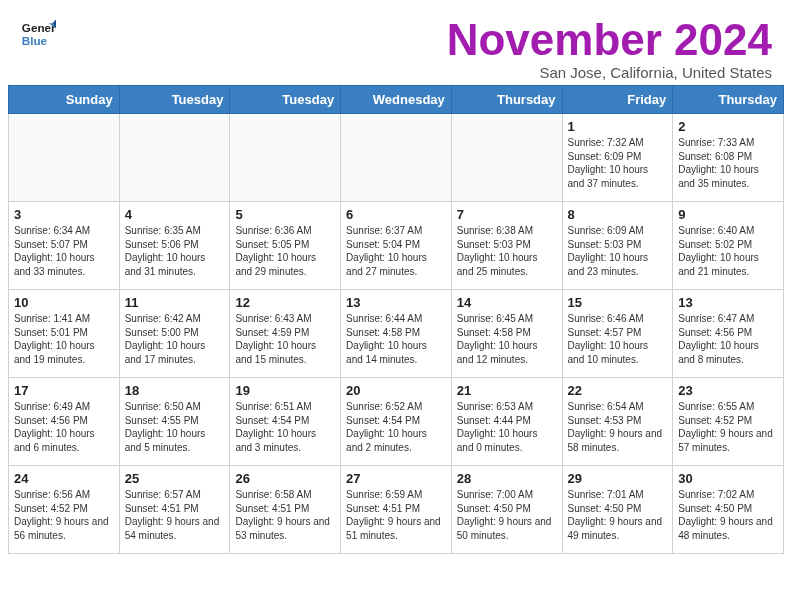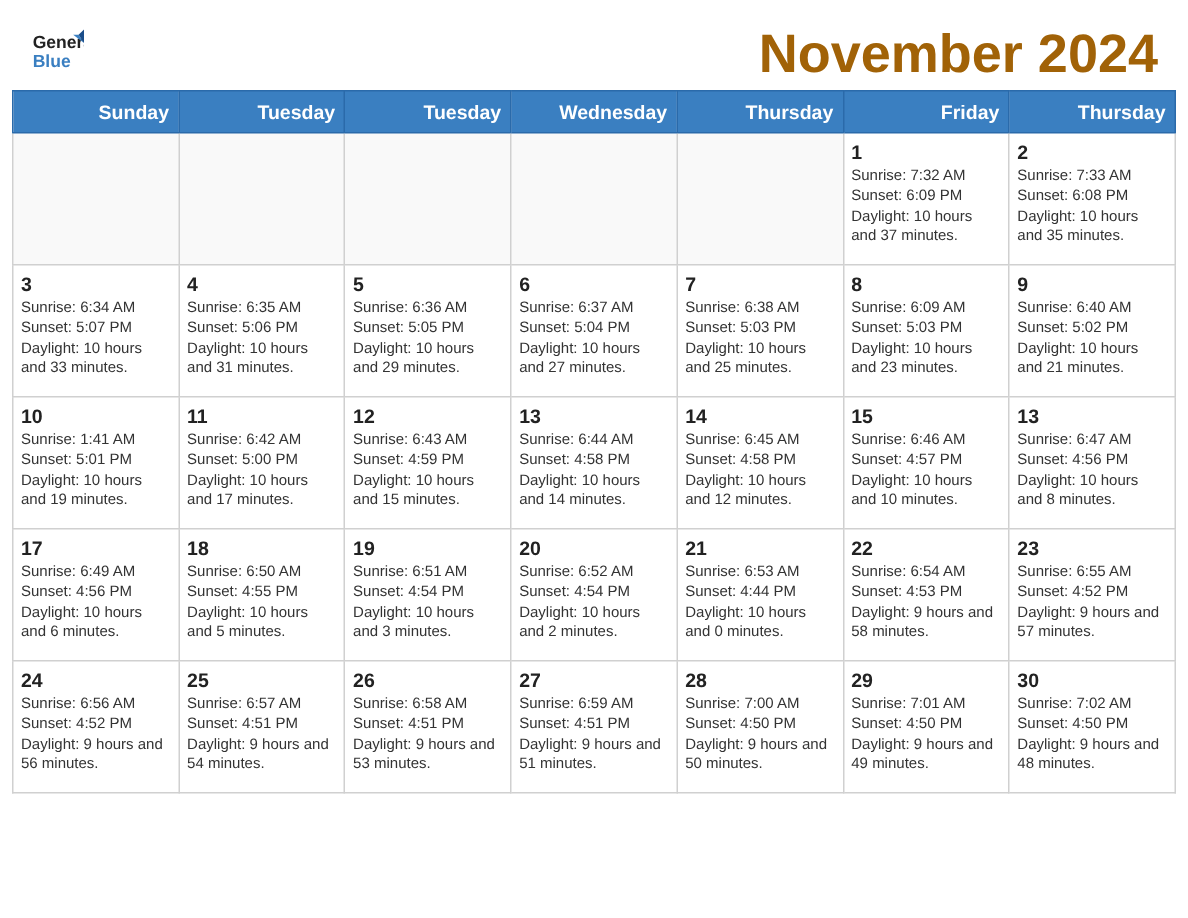--- a/index.html
+++ b/index.html
@@ -21,23 +21,23 @@
       gap: 4px;
     }
     .logo-icon {
       width: 36px;
       height: 36px;
     }
     .title-block {
       text-align: right;
     }
     .month-title {
-      font-size: 36px;
+      font-size: 44px;
       font-weight: bold;
-      color: #a16207;
+      color: #a21caf;
       line-height: 1.1;
     }
     .subtitle {
       font-size: 15px;
       color: #555;
     }
     .calendar {
       width: 100%;
       border-collapse: collapse;
       margin: 0;
@@ -88,20 +88,21 @@
   <div class="logo">
     <svg class="logo-icon" viewBox="0 0 40 40">
       <text x="2" y="18" font-size="13" font-weight="bold" fill="#222" font-family="Arial">General</text>
       <text x="2" y="32" font-size="13" font-weight="bold" fill="#3a7fc1" font-family="Arial">Blue</text>
       <polygon points="32,8 40,14 36,8" fill="#3a7fc1"></polygon>
       <polygon points="36,8 40,4 40,14" fill="#1a4d8a"></polygon>
     </svg>
   </div>
   <div class="title-block">
     <div class="month-title">November 2024</div>
+    <div class="subtitle">San Jose, California, United States</div>
   </div>
 </div>
 
 <div class="wrapper">
   <table class="calendar">
     <thead>
       <tr>
         <th>Sunday</th>
         <th>Tuesday</th>
         <th>Tuesday</th>

